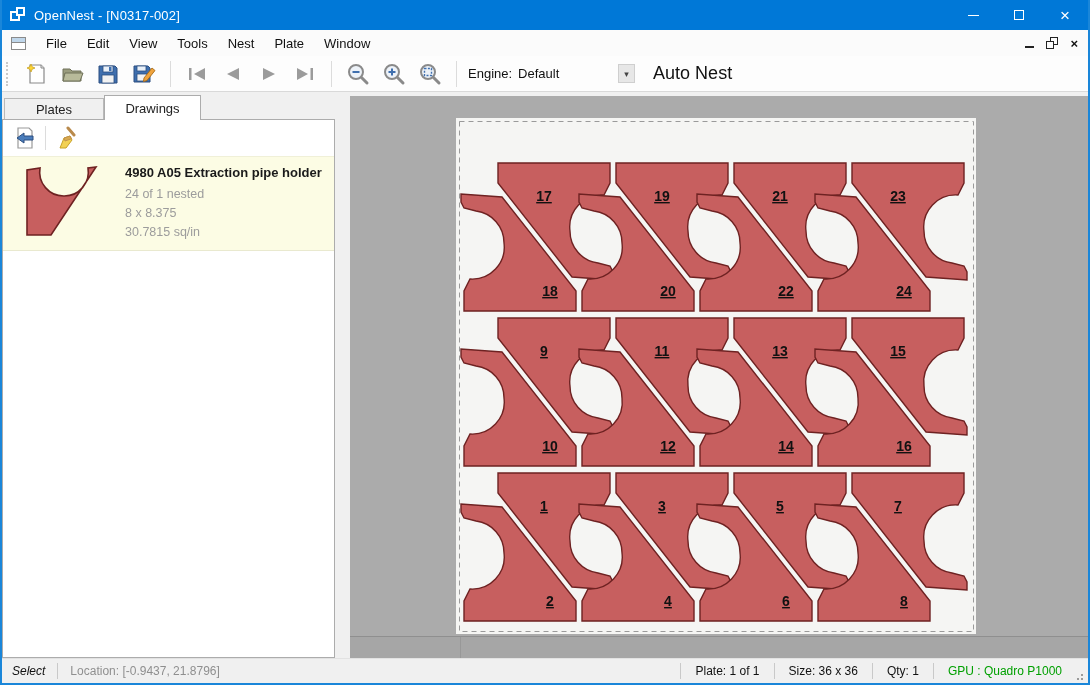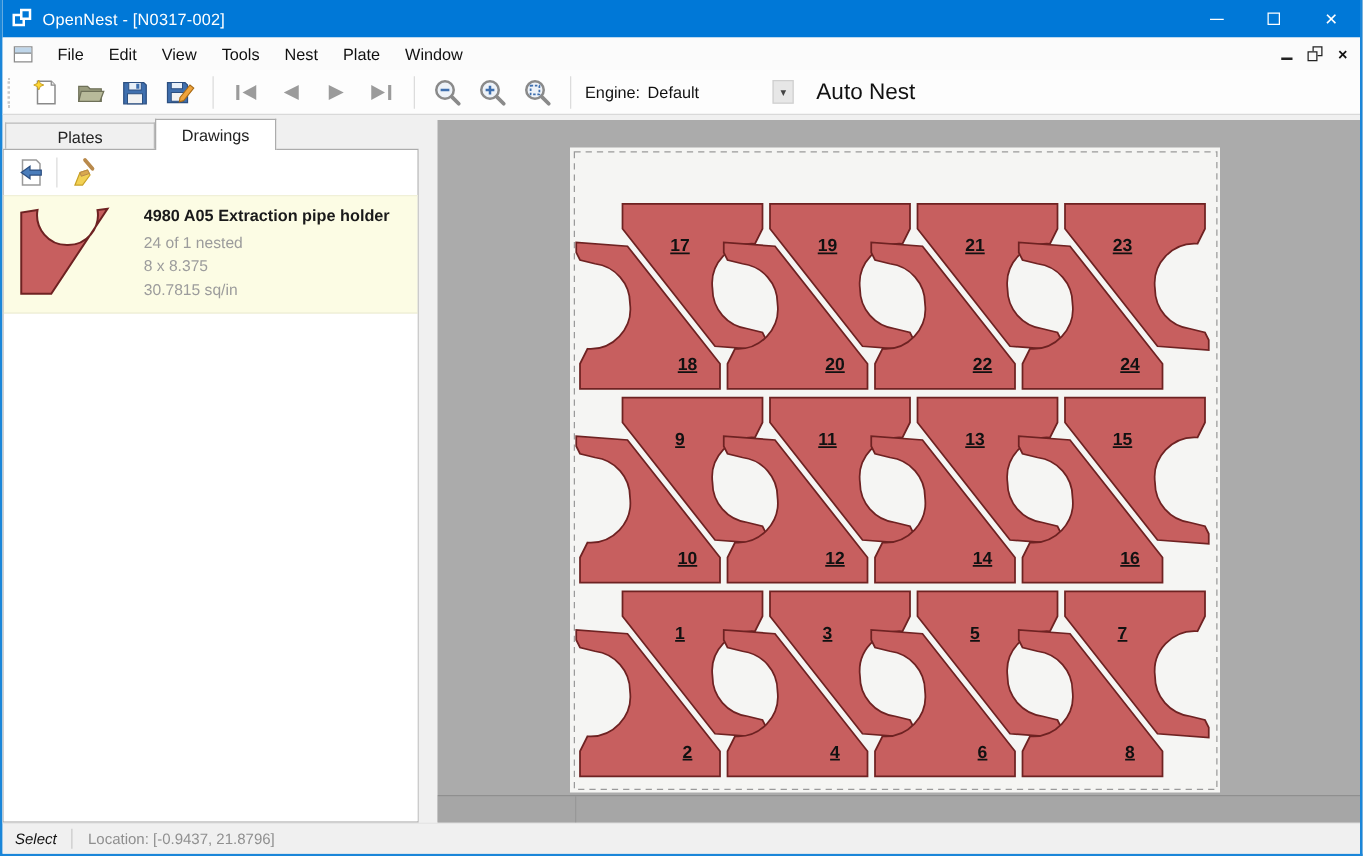--- a/index.html
+++ b/index.html
@@ -39,27 +39,27 @@
   .tsep{ width:1px; height:26px; background:#DCDCDC; margin:0 8px; }
   .engine-label{ font-size:13px; font-weight:normal; color:#111; margin:0 6px 0 3px; }
   .engine-value{ font-size:13px; color:#111; width:100px; }
   .engine-drop{ width:17px; height:19px; background:#E7E7E7; border:1px solid #CFCFCF; display:flex; align-items:center; justify-content:center; font-size:9px; color:#444; margin-right:10px;}
   .autonest{ font-size:18px; color:#111; padding:5px 8px; }
   
   .main{ display:flex; height:566px; background:#F0F0F0; padding-top:4px; }
   .left-panel{ width:335px; display:flex; flex-direction:column; }
   .tabs-row{ height:24px; display:flex; align-items:flex-end; padding-left:2px; }
   .tab{ font-size:13px; color:#222; text-align:center; }
-  .tab.inactive{ width:120px; background:#F0F0F0; border:1px solid #B9B9B9; border-bottom:none; padding:3px 0 3px 0; margin-top:2px;}
+  .tab.inactive{ width:100px; background:#F0F0F0; border:1px solid #B9B9B9; border-bottom:none; padding:3px 0 3px 0; margin-top:2px;}
   .tab.active{ width:97px; background:#fff; border:1px solid #ACACAC; border-bottom:none; padding:5px 0 4px 0; position:relative; z-index:2; }
   .panel-body{ flex:1; background:#fff; border:1px solid #ACACAC; margin-top:-1px; display:flex; flex-direction:column; }
   .panel-toolbar{ height:36px; display:flex; align-items:center; padding-left:8px; }
   .pbtn{ width:28px; height:28px; display:flex; align-items:center; justify-content:center; }
   .psep{ width:1px; height:24px; background:#DCDCDC; margin:0 6px; }
-  .drawing-item{ background:#FCFCE4; border-top:1px solid #F0F0D8; border-bottom:1px solid #E9E9CF; display:flex; gap:16px; padding:6px 8px 8px 10px; }
+  .drawing-item{ background:#FCFCE4; border-top:1px solid #F0F0D8; border-bottom:1px solid #E9E9CF; display:flex; gap:16px; padding:6px 8px 8px 20px; }
   .drawing-thumb{ width:86px; height:76px; }
   .drawing-info{ padding-top:2px; }
   .drawing-title{ font-size:13px; font-weight:bold; color:#1a1a1a; margin-bottom:5px; }
   .drawing-sub{ font-size:12.5px; color:#9C9C9C; line-height:19px; }
   .panel-fill{ flex:1; background:#fff; }
   .splitter{ width:15px; background:#F0F0F0; }
   .canvas{ flex:1; background:#ABABAB; position:relative; }
   
   .statusbar{ height:25px; background:#F0F0F0; border-top:1px solid #E2E2E2; display:flex; align-items:center; font-size:12px; color:#111; }
   .status-left{ display:flex; align-items:center; }
@@ -331,14 +331,29 @@
         </svg>
     </div>
   </div>
 
   <div class="statusbar">
     <div class="status-left">
       <span class="status-mode">Select</span>
       <span class="ssep"></span>
       <span class="status-location">Location: [-0.9437, 21.8796]</span>
     </div>
+    <div class="status-right">
+      <span class="ssep"></span>
+      <span class="status-cell">Plate: 1 of 1</span>
+      <span class="ssep"></span>
+      <span class="status-cell">Size: 36 x 36</span>
+      <span class="ssep"></span>
+      <span class="status-cell">Qty: 1</span>
+      <span class="ssep"></span>
+      <span class="status-gpu">GPU : Quadro P1000</span>
+      <span class="resize-grip">
+          <i></i>
+          <i></i>
+          <i></i>
+        </span>
+    </div>
   </div>
 </div>
 
 </body></html>

